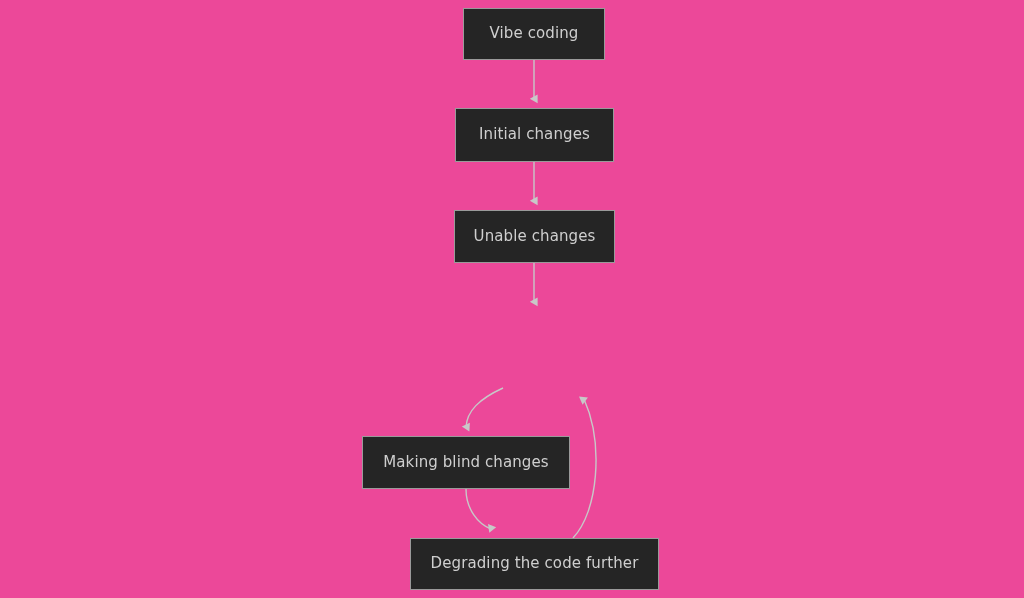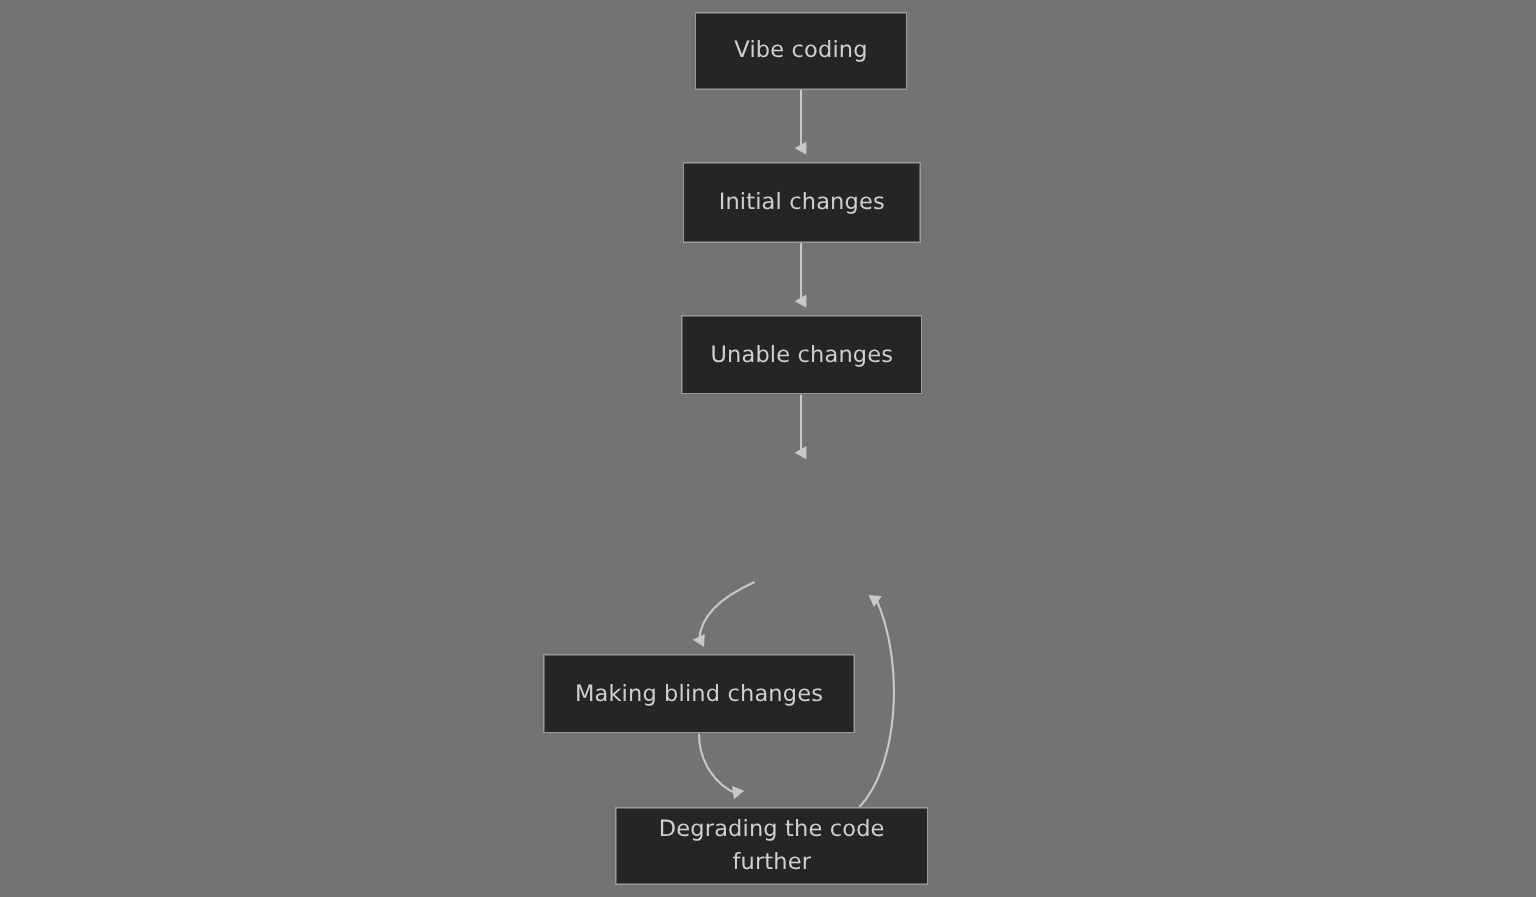--- a/index.html
+++ b/index.html
@@ -43,21 +43,21 @@
     font-size: 15px;
     line-height: 1.45;
     letter-spacing: 0.1px;
     white-space: pre-line;
     padding: 0 10px;
   }
 </style>
 </head>
 <body style="background: rgb(1, 6, 19);">
 
-<div id="diagram-root" style="background: #737373;">
+<div id="diagram-root" style="background: #ec4899;">
 
   <svg id="edge-layer" viewBox="0 0 1024 598" width="1024" height="598" xmlns="http://www.w3.org/2000/svg">
     <defs>
       <marker id="arrowhead" markerWidth="10" markerHeight="10" refX="5.2" refY="4" orient="auto" markerUnits="userSpaceOnUse">
         <path d="M 0.6 0.4 L 9.4 0.4 L 5 8.2 Z" fill="#c8c8c8"></path>
       </marker>
     </defs>
 
     <g>
       <path d="M 534 60 L 534 99" stroke="#c8c8c8" stroke-width="1.4" fill="none" marker-end="url(#arrowhead)"></path>
@@ -90,17 +90,17 @@
 
   <div class="flow-node" style="left: 454px; top: 210px; width: 161px; height: 53px; background: rgb(37, 37, 37); border-color: rgb(154, 154, 154);">
     <span class="node-label" style="color: rgb(207, 207, 207);">Unable changes</span>
   </div>
 
 
   <div class="flow-node" style="left: 362px; top: 436px; width: 208px; height: 53px; background: rgb(37, 37, 37); border-color: rgb(154, 154, 154);">
     <span class="node-label" style="color: rgb(207, 207, 207);">Making blind changes</span>
   </div>
 
-  <div class="flow-node" style="left: 410px; top: 538px; width: 209px; height: 52px; background: rgb(37, 37, 37); border-color: rgb(154, 154, 154); justify-content: flex-end;">
+  <div class="flow-node" style="left: 410px; top: 538px; width: 249px; height: 52px; background: rgb(37, 37, 37); border-color: rgb(154, 154, 154);">
     <span class="node-label" style="color: rgb(207, 207, 207);">Degrading the code further</span>
   </div>
 
 </div>
 
 </body></html>

